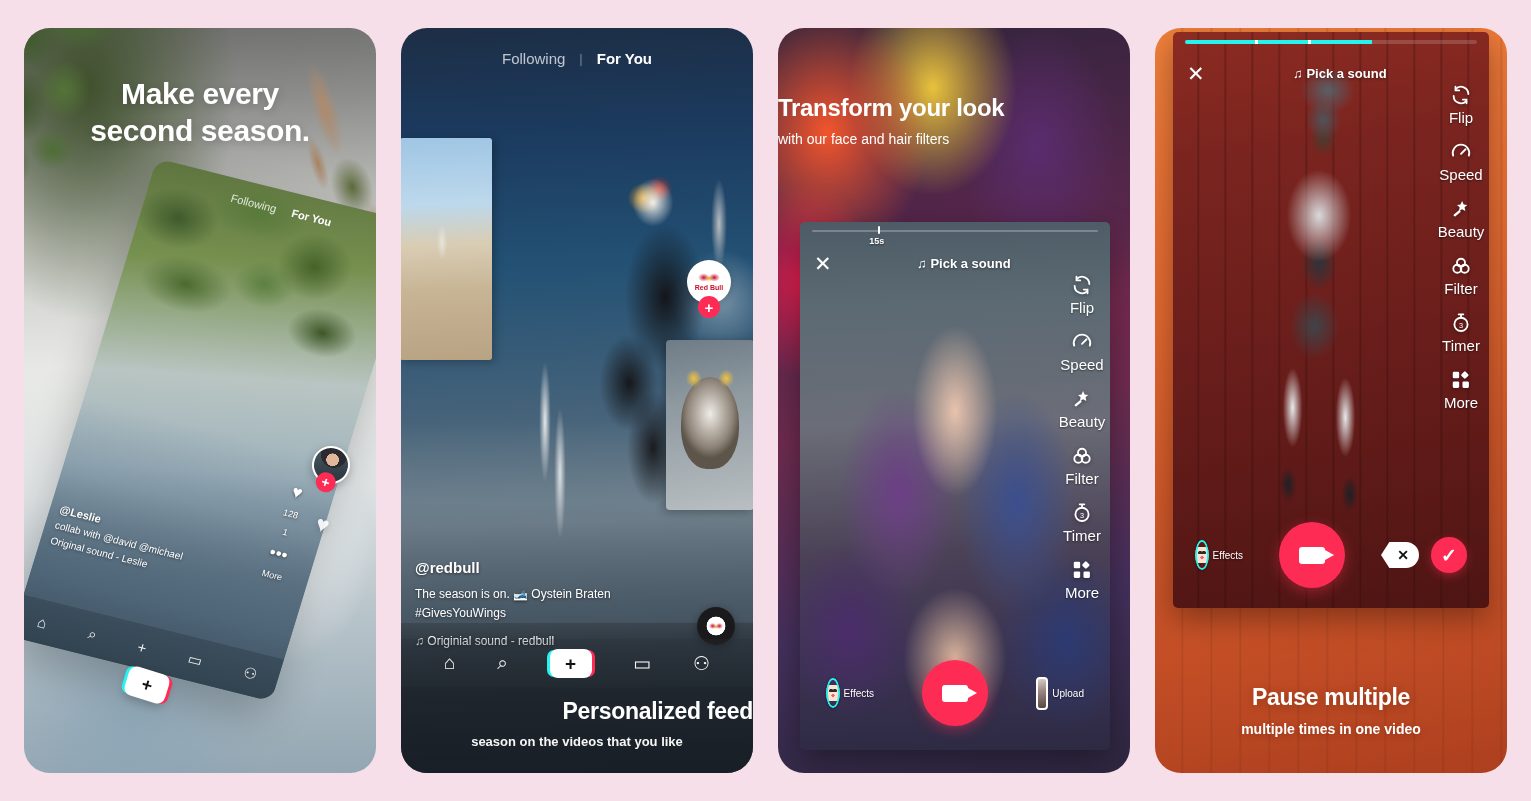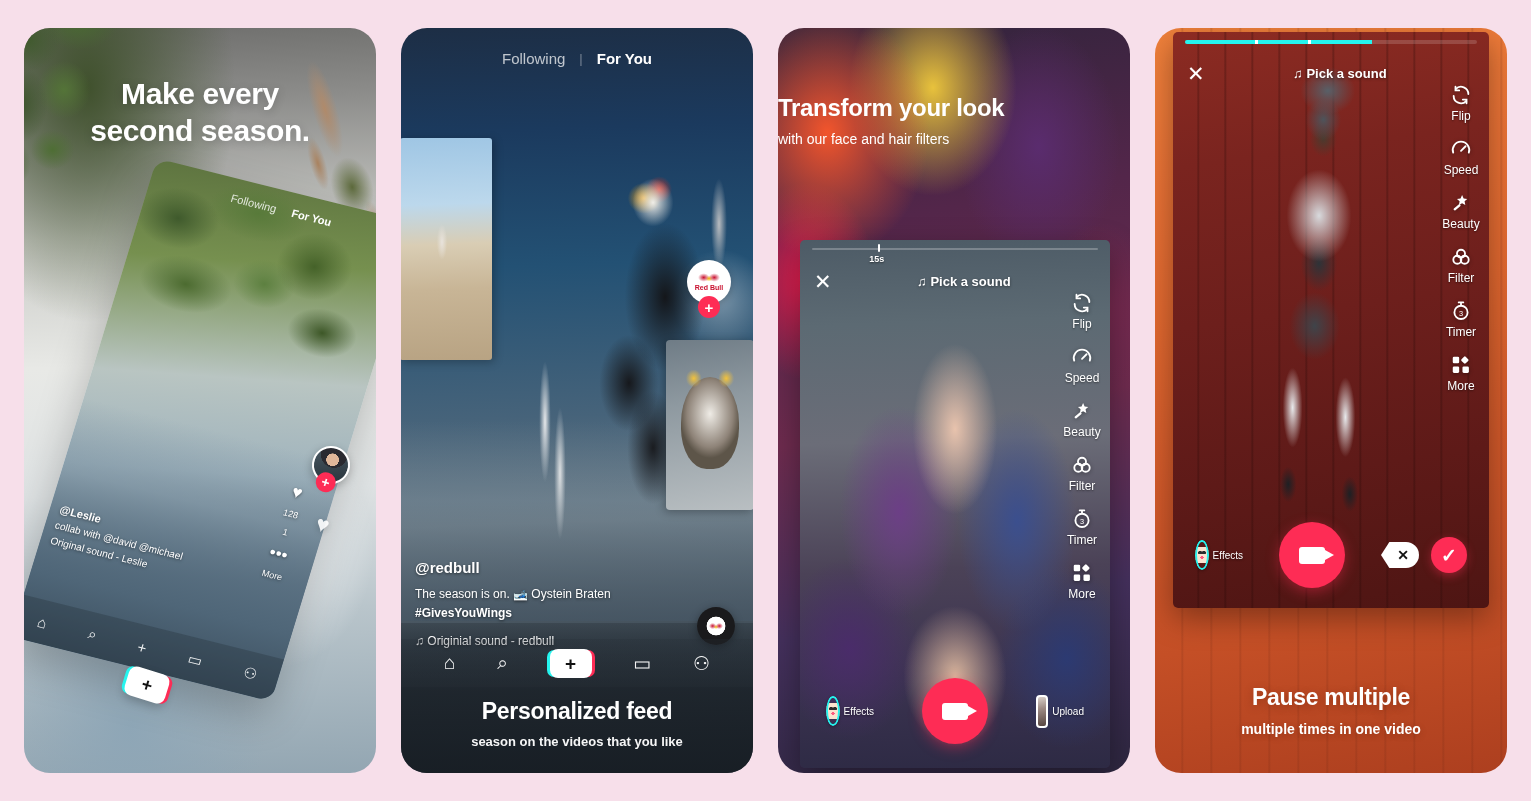--- a/index.html
+++ b/index.html
@@ -236,21 +236,21 @@
     border-radius:50%; background:#fe2c55; color:#fff;
     display:flex; align-items:center; justify-content:center;
     font-size:15px; font-weight:bold; line-height:1;
   }
   .p2 .caption {
     position:absolute; left:14px; bottom:122px; z-index:7; color:#fff;
     font-size:12px; line-height:1.62; text-shadow:0 1px 3px rgba(0,0,0,.55);
     max-width:230px;
   }
   .p2 .caption .user { font-weight:bold; font-size:15px; margin-bottom:4px; }
-  .p2 .caption .tag { font-weight:bold; }
+  .p2 .caption .tag { font-weight:normal; }
   .p2 .caption .sound { margin-top:8px; }
   .p2 .disc {
     position:absolute; right:18px; bottom:128px; z-index:7;
     width:38px; height:38px; border-radius:50%;
     background: radial-gradient(circle at 50% 50%, #fff 0 34%, #1a1a1c 36%);
     box-shadow:0 2px 8px rgba(0,0,0,.35);
   }
   .p2 .disc::after {
     content:""; position:absolute; left:50%; top:50%; transform:translate(-50%,-50%);
     width:14px; height:8px;
@@ -268,21 +268,21 @@
   .p2 .navbar .ic { font-size:19px; color:#fff; opacity:.95; }
   .p2 .navbar .plusbtn {
     width:42px; height:29px; border-radius:8px; background:#fff;
     display:flex; align-items:center; justify-content:center;
     font-size:19px; font-weight:bold; color:#111; line-height:1;
     box-shadow:-4px 0 0 -1px #25f4ee, 4px 0 0 -1px #fe2c55;
   }
   .p2 .footer {
     position:absolute; left:0; right:0; bottom:24px; z-index:7; text-align:center; color:#fff;
   }
-  .p2 .footer .t1 { font-size:23px; font-weight:bold; letter-spacing:-.3px; }
+  .p2 .footer .t1 { font-size:23px; font-weight:bold; letter-spacing:-.3px;text-align:right; }
   .p2 .footer .t2 { font-size:13px; font-weight:bold; margin-top:9px; opacity:.96; }
   .p2 .darkbase {
     position:absolute; left:0; right:0; bottom:0; height:150px; z-index:4;
     background: linear-gradient(180deg, rgba(26,32,38,.25), rgba(24,30,36,.78) 45%, rgba(22,28,34,.9));
   }
 
   
   .p3 {
     background:
       radial-gradient(ellipse 44% 26% at 14% 14%, #f2552c, transparent 66%),
@@ -299,21 +299,21 @@
   .p3 .headline .t1 { font-size:24px; font-weight:bold; letter-spacing:-.3px; }
   .p3 .headline .t2 { font-size:14px; font-weight:normal; margin-top:9px; }
 
   
   .phonemock {
     position:absolute; z-index:9; overflow:hidden;
     border-radius:5px;
     box-shadow:0 10px 30px rgba(0,0,0,.35);
   }
   .p3 .phonemock {
-    left:22px; top:212px; width:310px; height:528px;
+    left:22px; top:194px; width:310px; height:528px;
     background: linear-gradient(178deg,#4d5b66 0%,#5c6a73 16%,#6b6d78 38%,#4b4257 62%,#3b3350 82%,#2d2a44 100%);
   }
   .p3 .portrait {
     position:absolute; left:0; right:0; top:70px; bottom:0;
     background:
       radial-gradient(ellipse 22% 30% at 50% 26%, #e8c3ad, transparent 62%),
       radial-gradient(ellipse 30% 36% at 32% 44%, #6c3f86, transparent 64%),
       radial-gradient(ellipse 30% 38% at 70% 46%, #3b4f8e, transparent 64%),
       radial-gradient(ellipse 26% 24% at 50% 80%, #d8b49c, transparent 64%),
       radial-gradient(ellipse 34% 30% at 16% 74%, #4a2c6a, transparent 66%),
@@ -339,21 +339,21 @@
     flex:1; text-align:center; font-size:13px; font-weight:bold;
     text-shadow:0 1px 3px rgba(0,0,0,.45);
   }
   .camrail {
     position:absolute; right:4px; top:52px; width:48px;
     display:flex; flex-direction:column; align-items:center; gap:15px;
     color:#fff;
   }
   .camrail .item { display:flex; flex-direction:column; align-items:center; gap:3px; }
   .camrail .item svg { display:block; filter: drop-shadow(0 1px 2px rgba(0,0,0,.4)); }
-  .camrail .item .lbl { font-size:12px; text-shadow:0 1px 2px rgba(0,0,0,.5); }
+  .camrail .item .lbl { font-size:15px; text-shadow:0 1px 2px rgba(0,0,0,.5); }
   .cambottom {
     position:absolute; left:0; right:0; bottom:14px; height:86px;
     display:flex; align-items:center; justify-content:space-between; padding:0 26px;
   }
   .cambottom .sidebtn {
     display:flex; flex-direction:row; align-items:center; gap:4px; color:#fff;
     font-size:10px; text-shadow:0 1px 2px rgba(0,0,0,.5); width:48px;
   }
   .face-icon {
     width:30px; height:30px; border-radius:50%;

